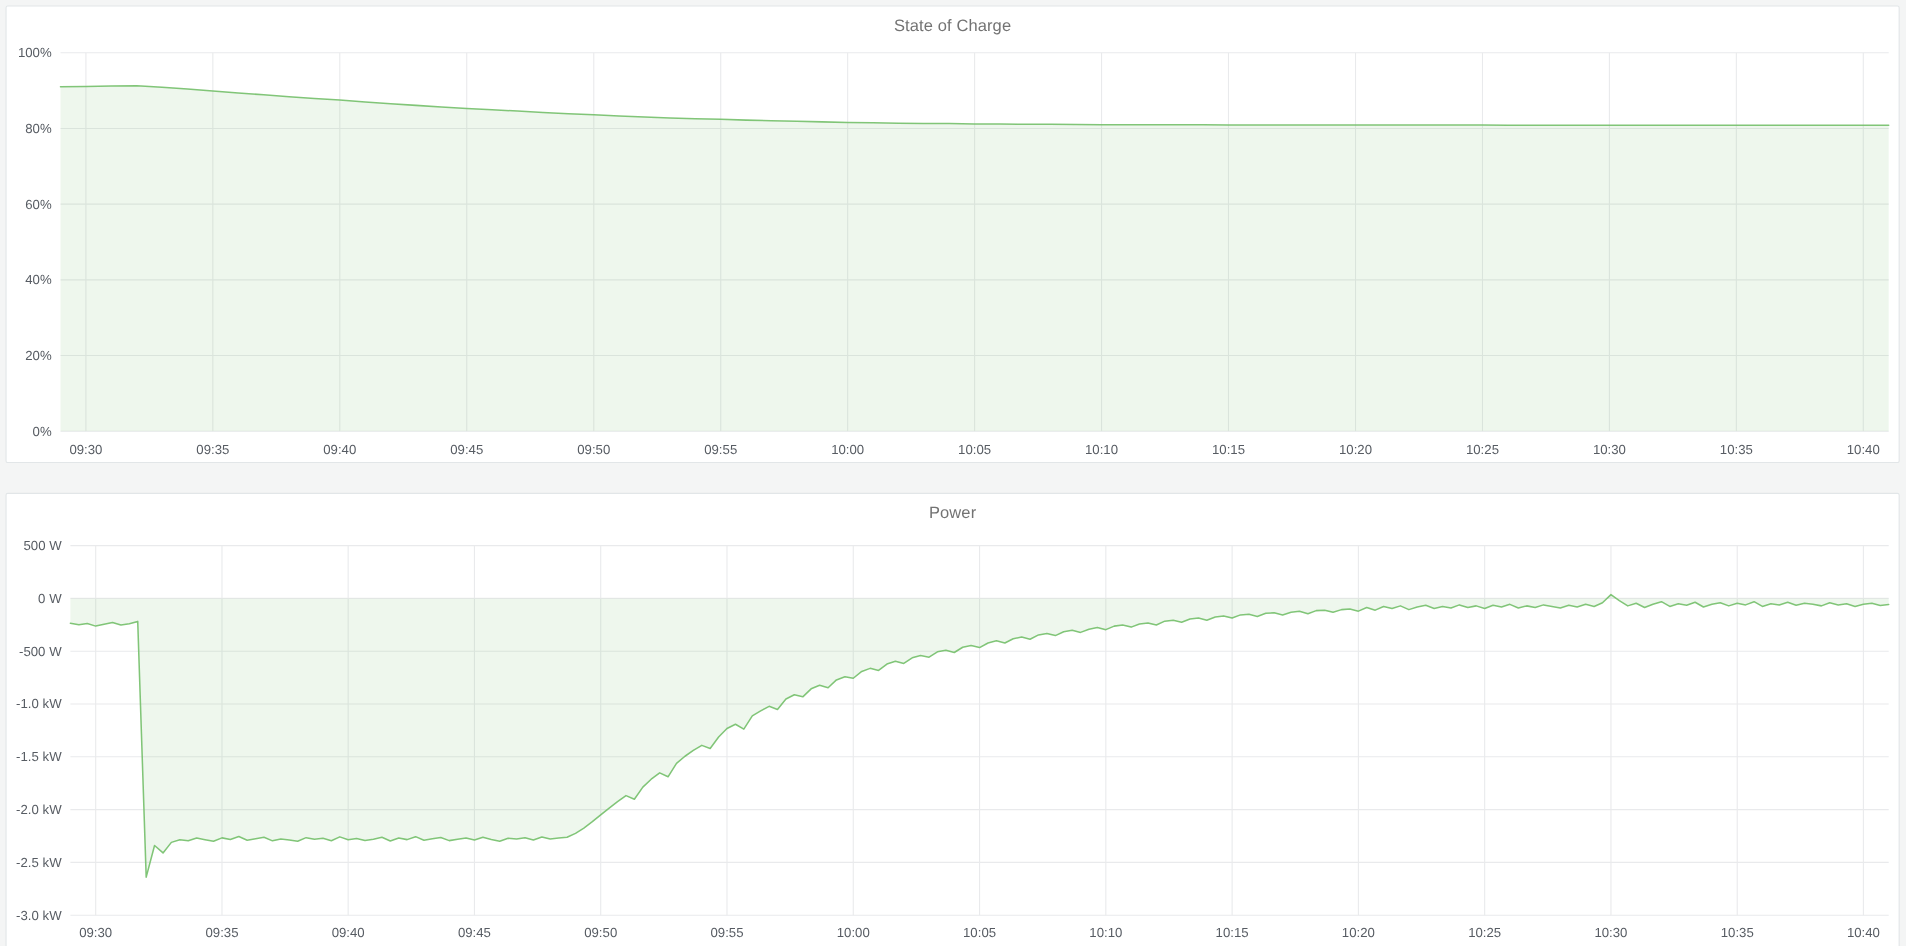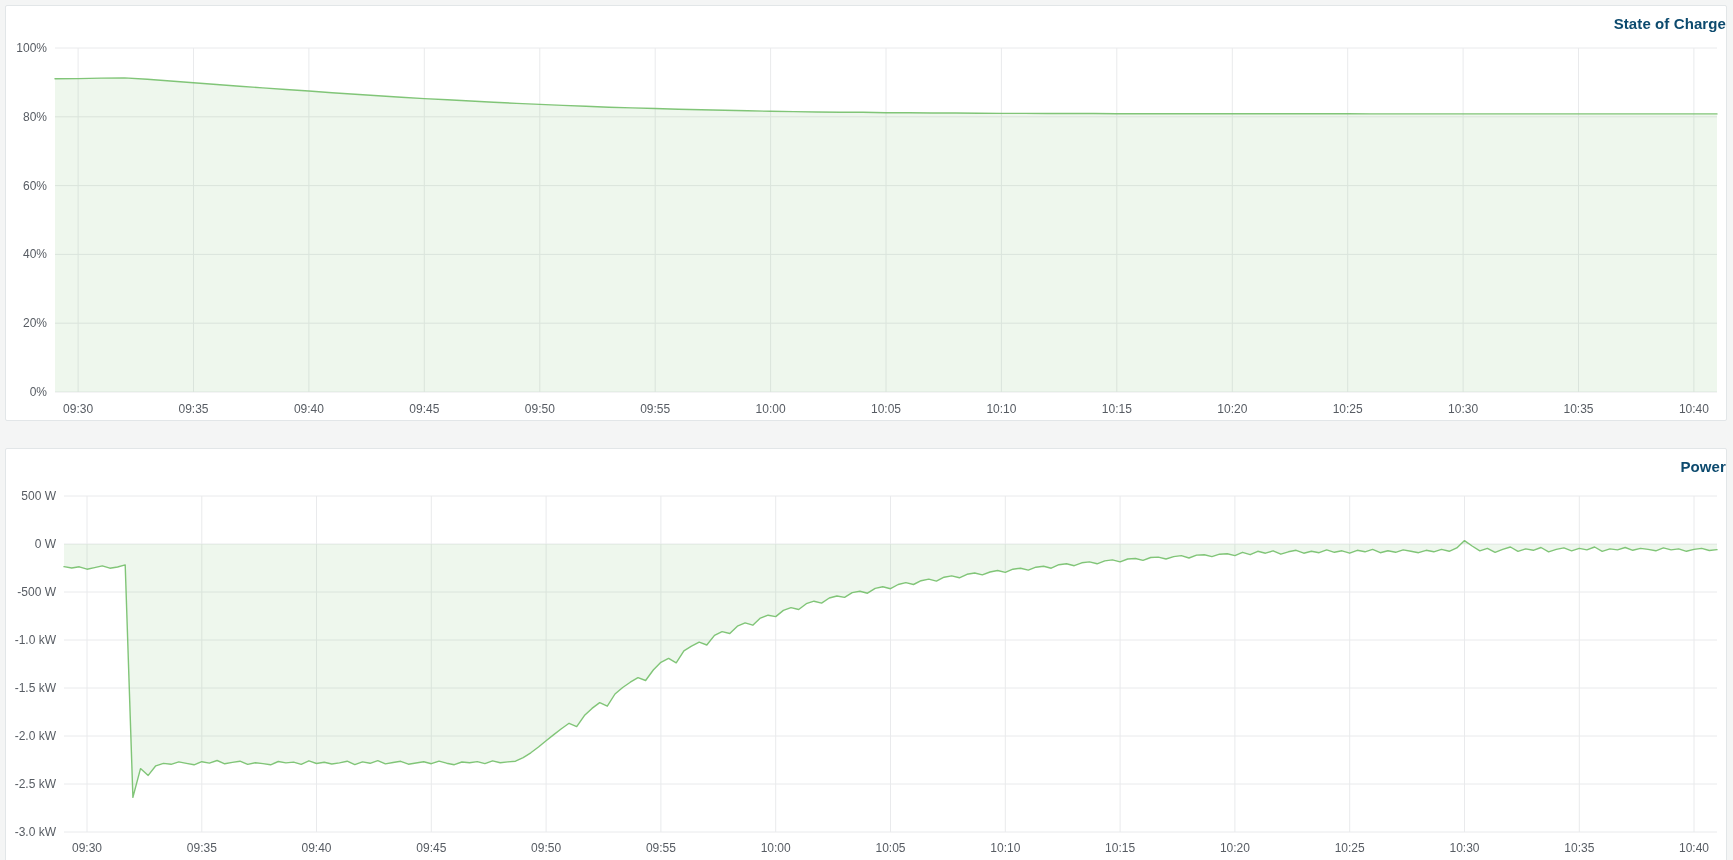--- a/index.html
+++ b/index.html
@@ -14,22 +14,22 @@
     position:absolute;left:5px;width:1722px;
     background:#ffffff;
     border:1px solid #e2e6e8;
     border-radius:2px;
     box-sizing:border-box;
   }
   #panel-soc{top:5px;height:416px;}
   #panel-power{top:448px;height:420px;}
   .panel-title{
     position:absolute;top:9px;left:0;right:0;
-    text-align:right;
-    font-size:15px;font-weight:700;color:#0c4a6e;
+    text-align:center;
+    font-size:15px;font-weight:400;color:#737373;
     letter-spacing:.1px;
     cursor:pointer;
   }
   svg.chart{position:absolute;left:0;top:0;}
   .tick-label{fill:#575c63;font-family:"Liberation Sans",sans-serif;font-size:12px;}
 </style>
 </head>
 <body>
 
 <div class="panel" id="panel-soc">

